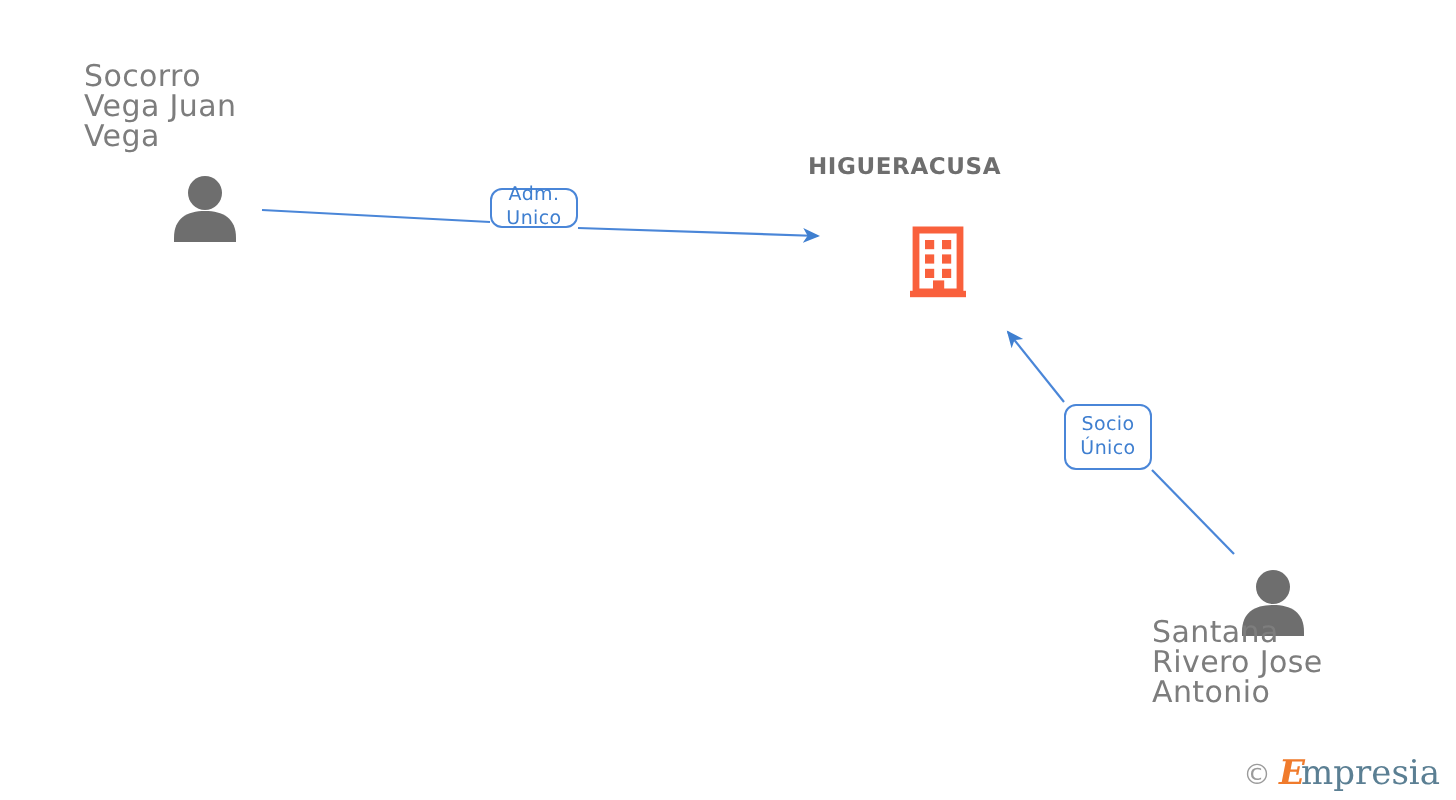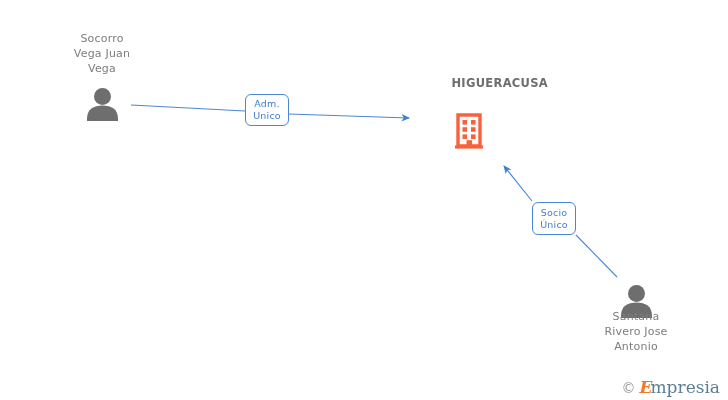--- a/index.html
+++ b/index.html
@@ -15,30 +15,29 @@
     font-family: "DejaVu Sans", "Liberation Sans", sans-serif;
   }
   #canvas {
     position: absolute;
     left: 0; top: 0;
     width: 728px;
     height: 400px;
   }
   .node-label {
     position: absolute;
-    text-align: center;
     color: #7d7d7d;
-    font-size: 11px;
+    font-size: 15px;
     line-height: 15px;
     letter-spacing: 0.2px;
     white-space: pre-line;
   }
   .company-label {
     position: absolute;
-    text-align: right;
+    text-align: left;
     color: #6e6e6e;
     font-size: 11.5px;
     font-weight: bold;
     line-height: 14px;
     letter-spacing: 0.3px;
     white-space: pre-line;
   }
   .edge-label {
     position: absolute;
     box-sizing: border-box;
@@ -131,21 +130,21 @@
     <rect x="0" y="32.4" width="28" height="3.2" fill="#f9603c"></rect>
   </g>
 </svg>
 
 <div class="node-label" style="left:42px; top:31px; width:120px;"><span>Socorro</span><br><span>Vega Juan</span><br><span>Vega</span></div>
 
 <div class="company-label" style="left:404px; top:76px; width:144px;"><span>HIGUERACUSA</span><br></div>
 
 <div class="node-label" style="left:576px; top:309px; width:120px;"><span>Santana</span><br><span>Rivero Jose</span><br><span>Antonio</span></div>
 
-<div class="edge-label" style="left:245px; top:94px; width:44px; height:32px;"><span>Adm.</span><span>Unico</span></div>
+<div class="edge-label" style="left:245px; top:94px; width:44px; height:20px;"><span>Adm.</span><span>Unico</span></div>
 
 <div class="edge-label" style="left:532px; top:202px; width:44px; height:33px;"><span>Socio</span><span>Único</span></div>
 
 <div id="watermark">
   <span class="wm-c">©</span>
   <span style="display:flex;align-items:baseline;">
     <span class="wm-e">E</span>
     <span class="wm-rest">mpresia</span>
   </span>
 </div>

